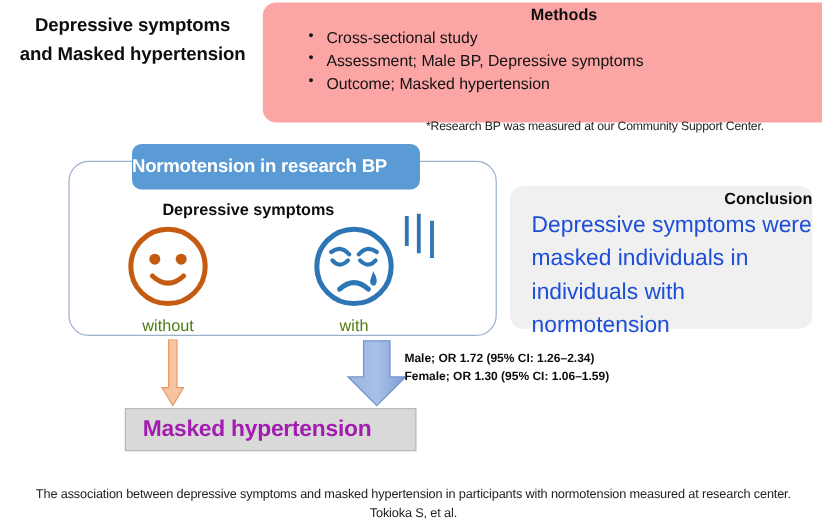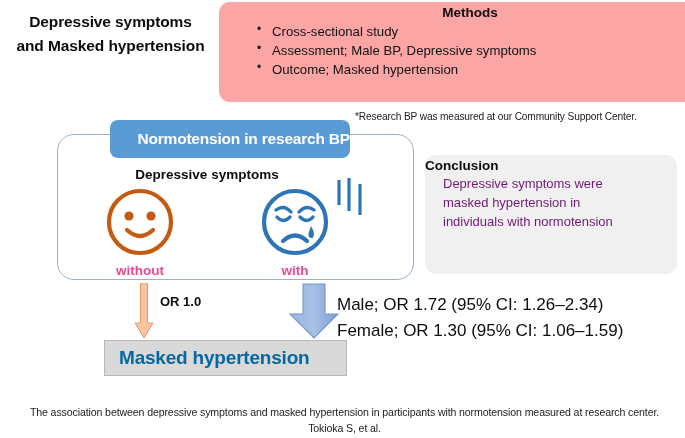--- a/index.html
+++ b/index.html
@@ -59,21 +59,21 @@
     content: "\2022";
     position: absolute;
     left: 2px;
     top: -1px;
     font-size: 12px;
     color: #111111;
   }
 
   
   #methods-footnote {
-    left: 355px; top: 111px; width: 328px;
+    left: 355px; top: 100px; width: 328px;
     font-size: 10.2px;
     color: #222222;
     white-space: nowrap;
     letter-spacing: -0.15px;
   }
 
   
   #normotension-box {
     left: 57px; top: 134px; width: 355px; height: 144px;
     background: #ffffff;
@@ -81,21 +81,21 @@
     border-radius: 17px;
   }
 
   
   #normotension-header {
     left: 110px; top: 120px; width: 240px; height: 38px;
     background: #5b9bd5;
     border-radius: 8px;
     display: flex;
     align-items: center;
-    justify-content: flex-end;
+    justify-content: flex-start;
   }
   #normotension-header-label {
     color: #ffffff;
     font-size: 15.5px;
     font-weight: bold;
     letter-spacing: -0.2px;
   }
 
   
   #depressive-label {
@@ -105,84 +105,84 @@
     font-weight: bold;
     color: #0d0d0d;
   }
 
   
   .face-wrap { width: 110px; text-align: center; }
   #face-without-wrap { left: 85px; top: 186px; }
   #face-with-wrap { left: 240px; top: 186px; }
   .face-caption {
     font-size: 13.5px;
-    font-weight: bold;
-    color: #ec4899;
+    font-weight: normal;
+    color: #4d7c0f;
     margin-top: 1px;
   }
 
   
   #stress-lines { left: 335px; top: 178px; }
 
   
   #arrow-orange { left: 134px; top: 283px; }
   #arrow-blue { left: 288px; top: 283px; }
 
   
   #or-reference {
     left: 160px; top: 292px; width: 130px;
     font-size: 13px;
     font-weight: bold;
     line-height: 1.5;
     color: #0d0d0d;
   }
   #or-results {
     left: 337px; top: 292px; width: 345px;
-    font-size: 17px;
-    font-weight: normal;
+    font-size: 10px;
+    font-weight: bold;
     line-height: 1.5;
     color: #0d0d0d;
     white-space: nowrap;
   }
 
   
   #masked-bar {
     left: 104px; top: 340px; width: 243px; height: 36px;
     background: #d9d9d9;
     border: 1px solid #b9b9b9;
     display: flex;
     align-items: center;
     padding-left: 14px;
     box-sizing: border-box;
   }
   #masked-bar-label {
     font-size: 19px;
     font-weight: bold;
-    color: #0369a1;
+    color: #a21caf;
     letter-spacing: -0.2px;
   }
 
   
   #conclusion-panel {
     left: 425px; top: 155px; width: 252px; height: 119px;
     background: #f0f0f0;
     border-radius: 11px;
   }
   #conclusion-title {
-    text-align: left;
+    text-align: right;
     font-size: 13.5px;
     font-weight: bold;
     margin-top: 3px;
     color: #0d0d0d;
   }
   #conclusion-body {
     margin: 1px 0 0 18px;
-    font-size: 13px;
+    font-size: 19px;
     line-height: 1.47;
-    color: #701a75;
+    color: #1d4ed8;
   }
 
   
   #bottom-caption {
     left: 12px; top: 404px; width: 665px;
     font-size: 10.6px;
     line-height: 1.55;
     color: #222222;
     letter-spacing: -0.12px;
     text-align: center;
@@ -256,34 +256,33 @@
     <linearGradient id="blueArrowGrad" x1="0" y1="0" x2="1" y2="0">
       <stop offset="0%" stop-color="#9ab4e0"></stop>
       <stop offset="50%" stop-color="#a8c0e6"></stop>
       <stop offset="100%" stop-color="#7d9cd4"></stop>
     </linearGradient>
   </defs>
   <path d="M15 1 L37 1 L37 31 L50 31 L26 55 L2 31 L15 31 Z" fill="url(#blueArrowGrad)" stroke="#7795cc" stroke-width="1.1"></path>
 </svg>
 
 <div class="abs" id="or-reference">
-  <div>OR 1.0</div>
 </div>
 
 <div class="abs" id="or-results">
   <div>Male; OR 1.72 (95% CI: 1.26–2.34)</div>
   <div>Female; OR 1.30 (95% CI: 1.06–1.59)</div>
 </div>
 
 <div class="abs" id="masked-bar">
   <span id="masked-bar-label">Masked hypertension</span>
 </div>
 
 <div class="abs" id="conclusion-panel">
   <div id="conclusion-title">Conclusion</div>
   <div id="conclusion-body">
     <div>Depressive symptoms were</div>
-    <div>masked hypertension in</div>
+    <div>masked individuals in</div>
     <div>individuals with normotension</div>
   </div>
 </div>
 
 <div class="abs" id="bottom-caption">The association between depressive symptoms and masked hypertension in participants with normotension measured at research center. Tokioka S, et al.</div>
 
 </body></html>

